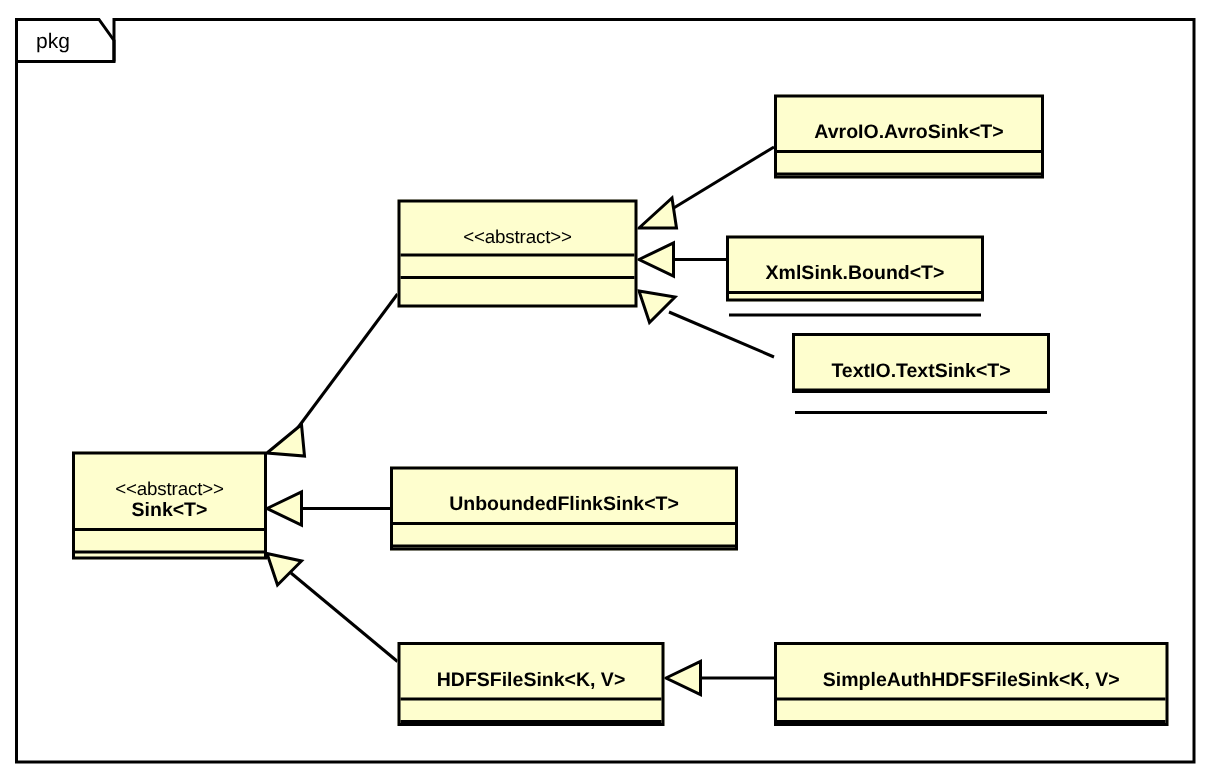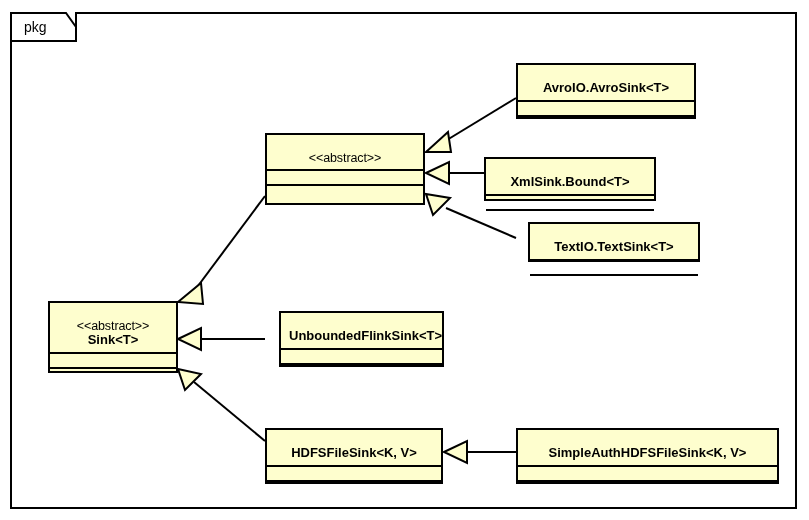--- a/index.html
+++ b/index.html
@@ -130,21 +130,21 @@
 
   <div class="cls" style="left:48px; top:301px; width:130px; height:72px;">
     <div class="title">
       <span class="stereo">&lt;&lt;abstract&gt;&gt;</span>
       <span class="cname">Sink&lt;T&gt;</span>
     </div>
     <div class="compartment"></div>
     <div class="compartment"></div>
   </div>
 
-  <div class="cls" style="left:279px; top:311px; width:165px; height:56px;">
+  <div class="cls" style="left:260px; top:311px; width:232px; height:56px;">
     <div class="title">
       <span class="cname">UnboundedFlinkSink&lt;T&gt;</span>
     </div>
     <div class="compartment"></div>
     <div class="compartment"></div>
   </div>
 
   <div class="cls" style="left:516px; top:428px; width:263px; height:56px;">
     <div class="title">
       <span class="cname">SimpleAuthHDFSFileSink&lt;K, V&gt;</span>

